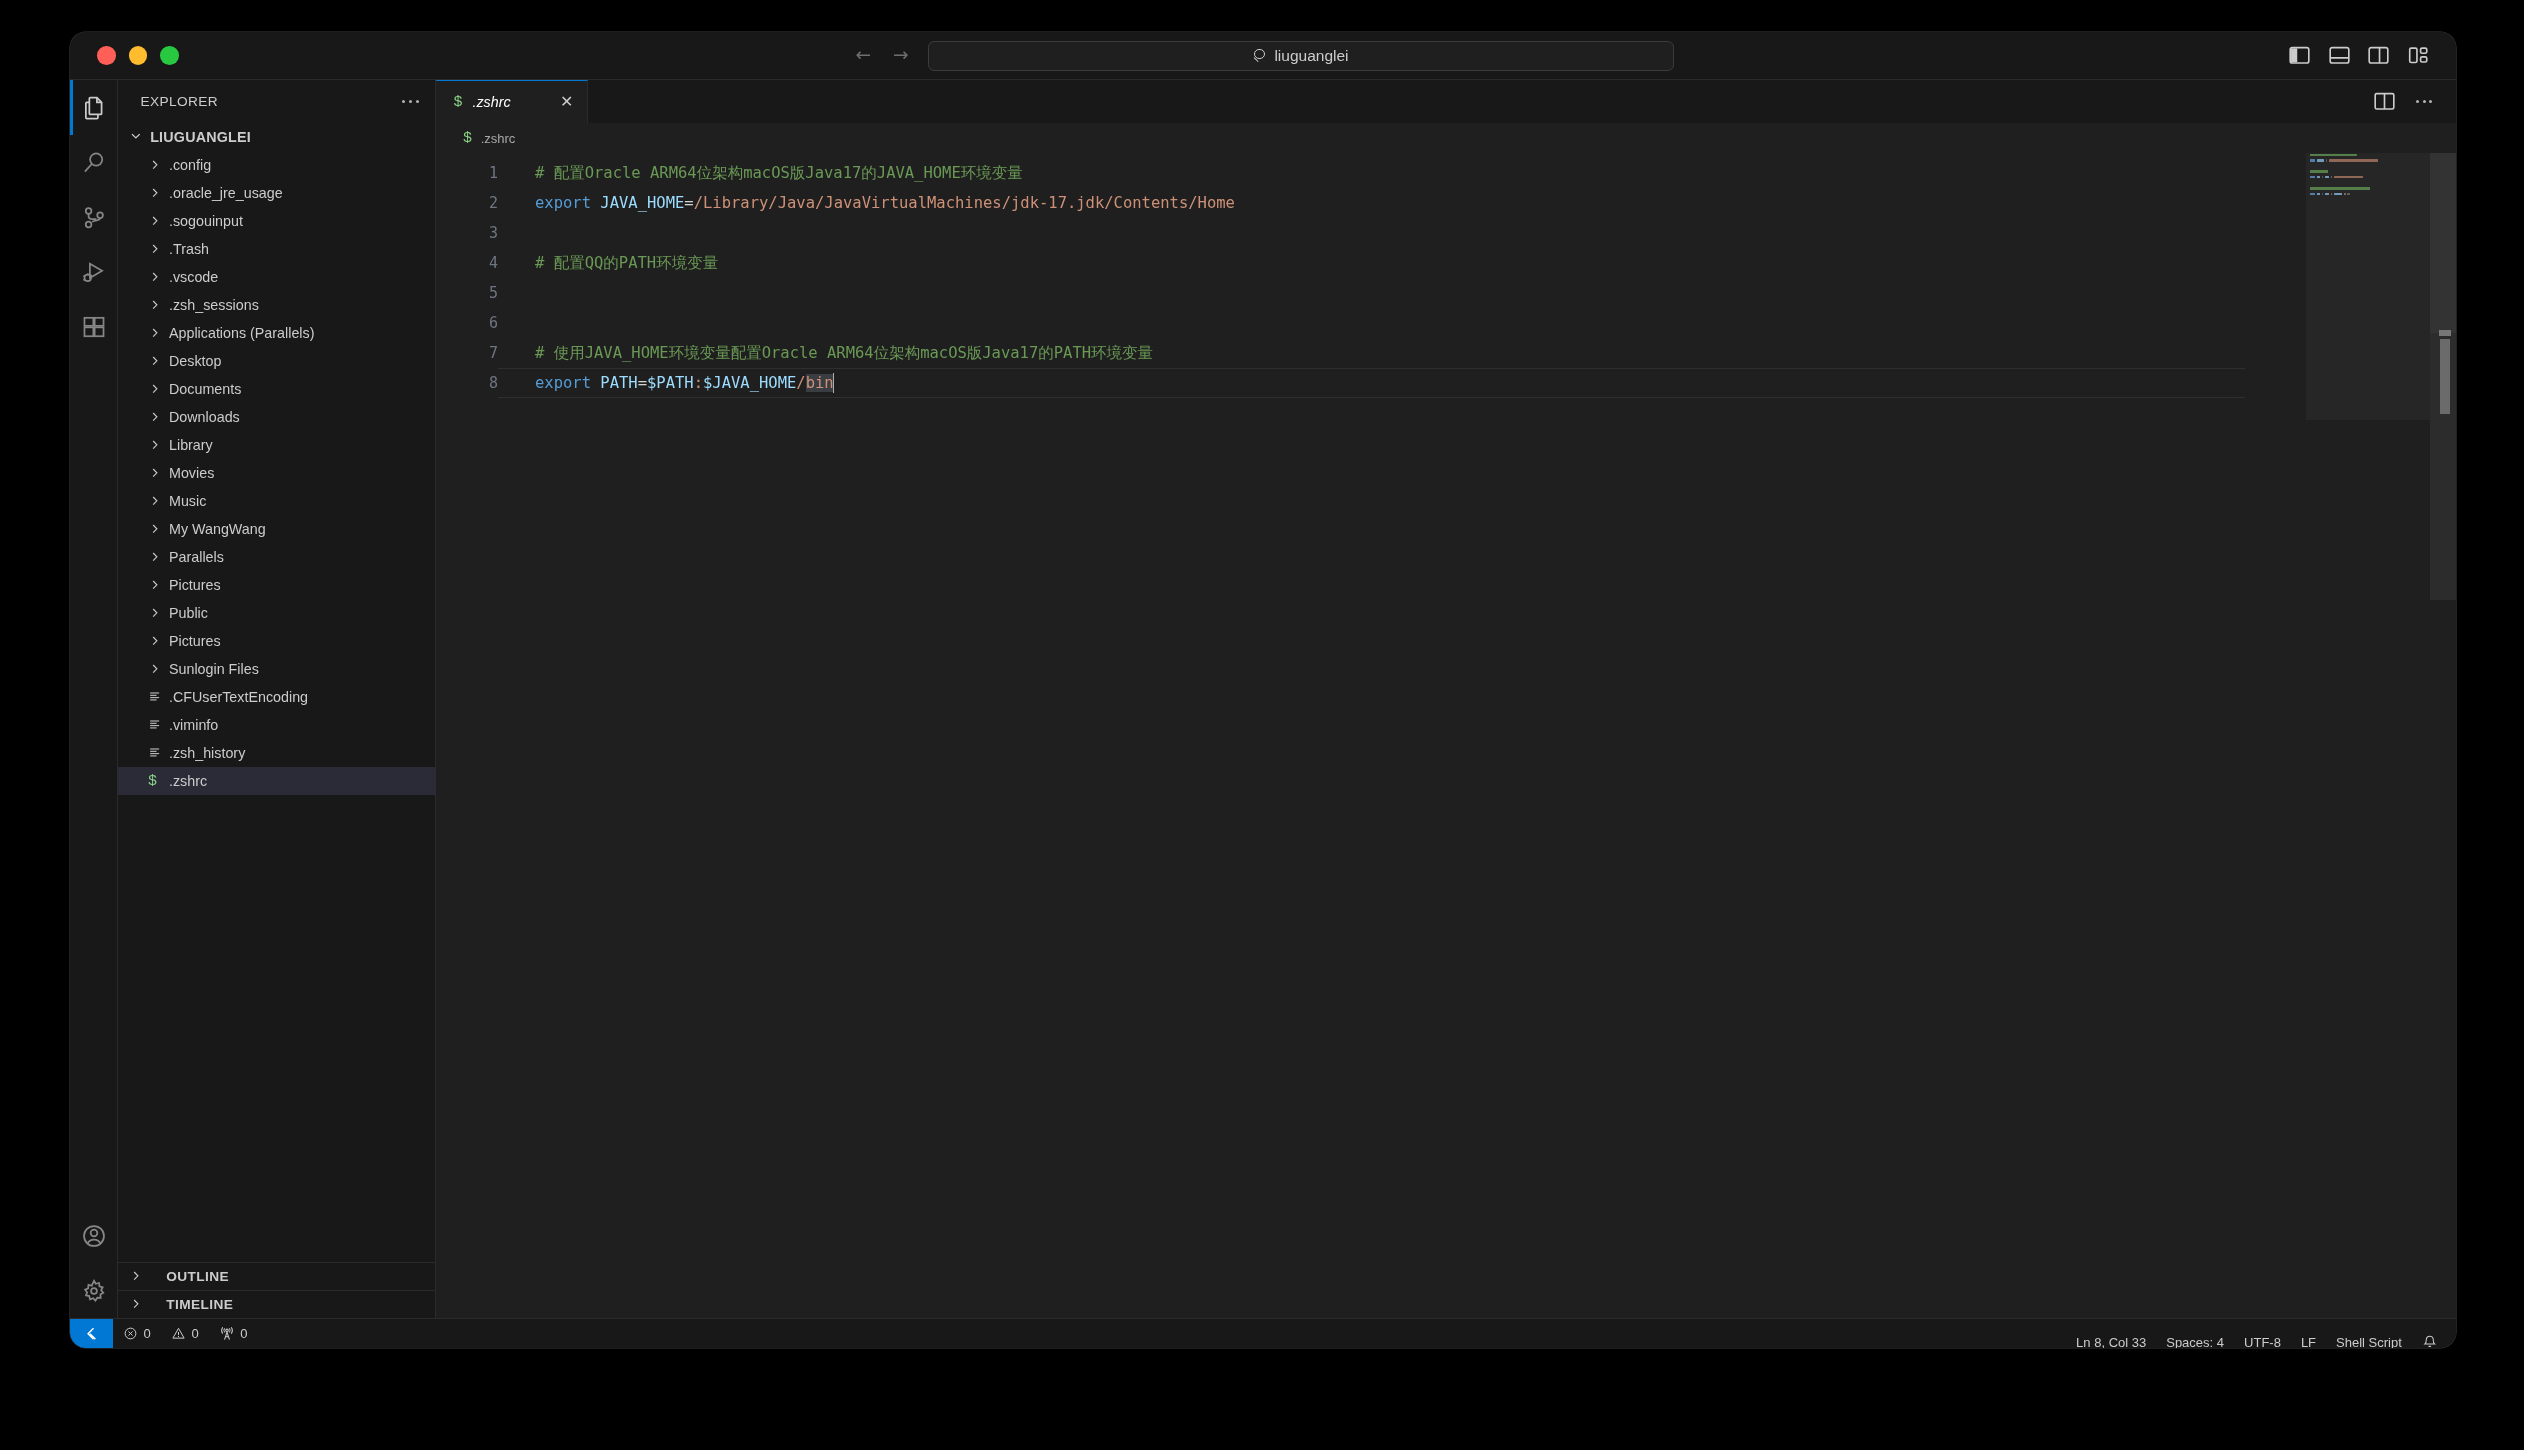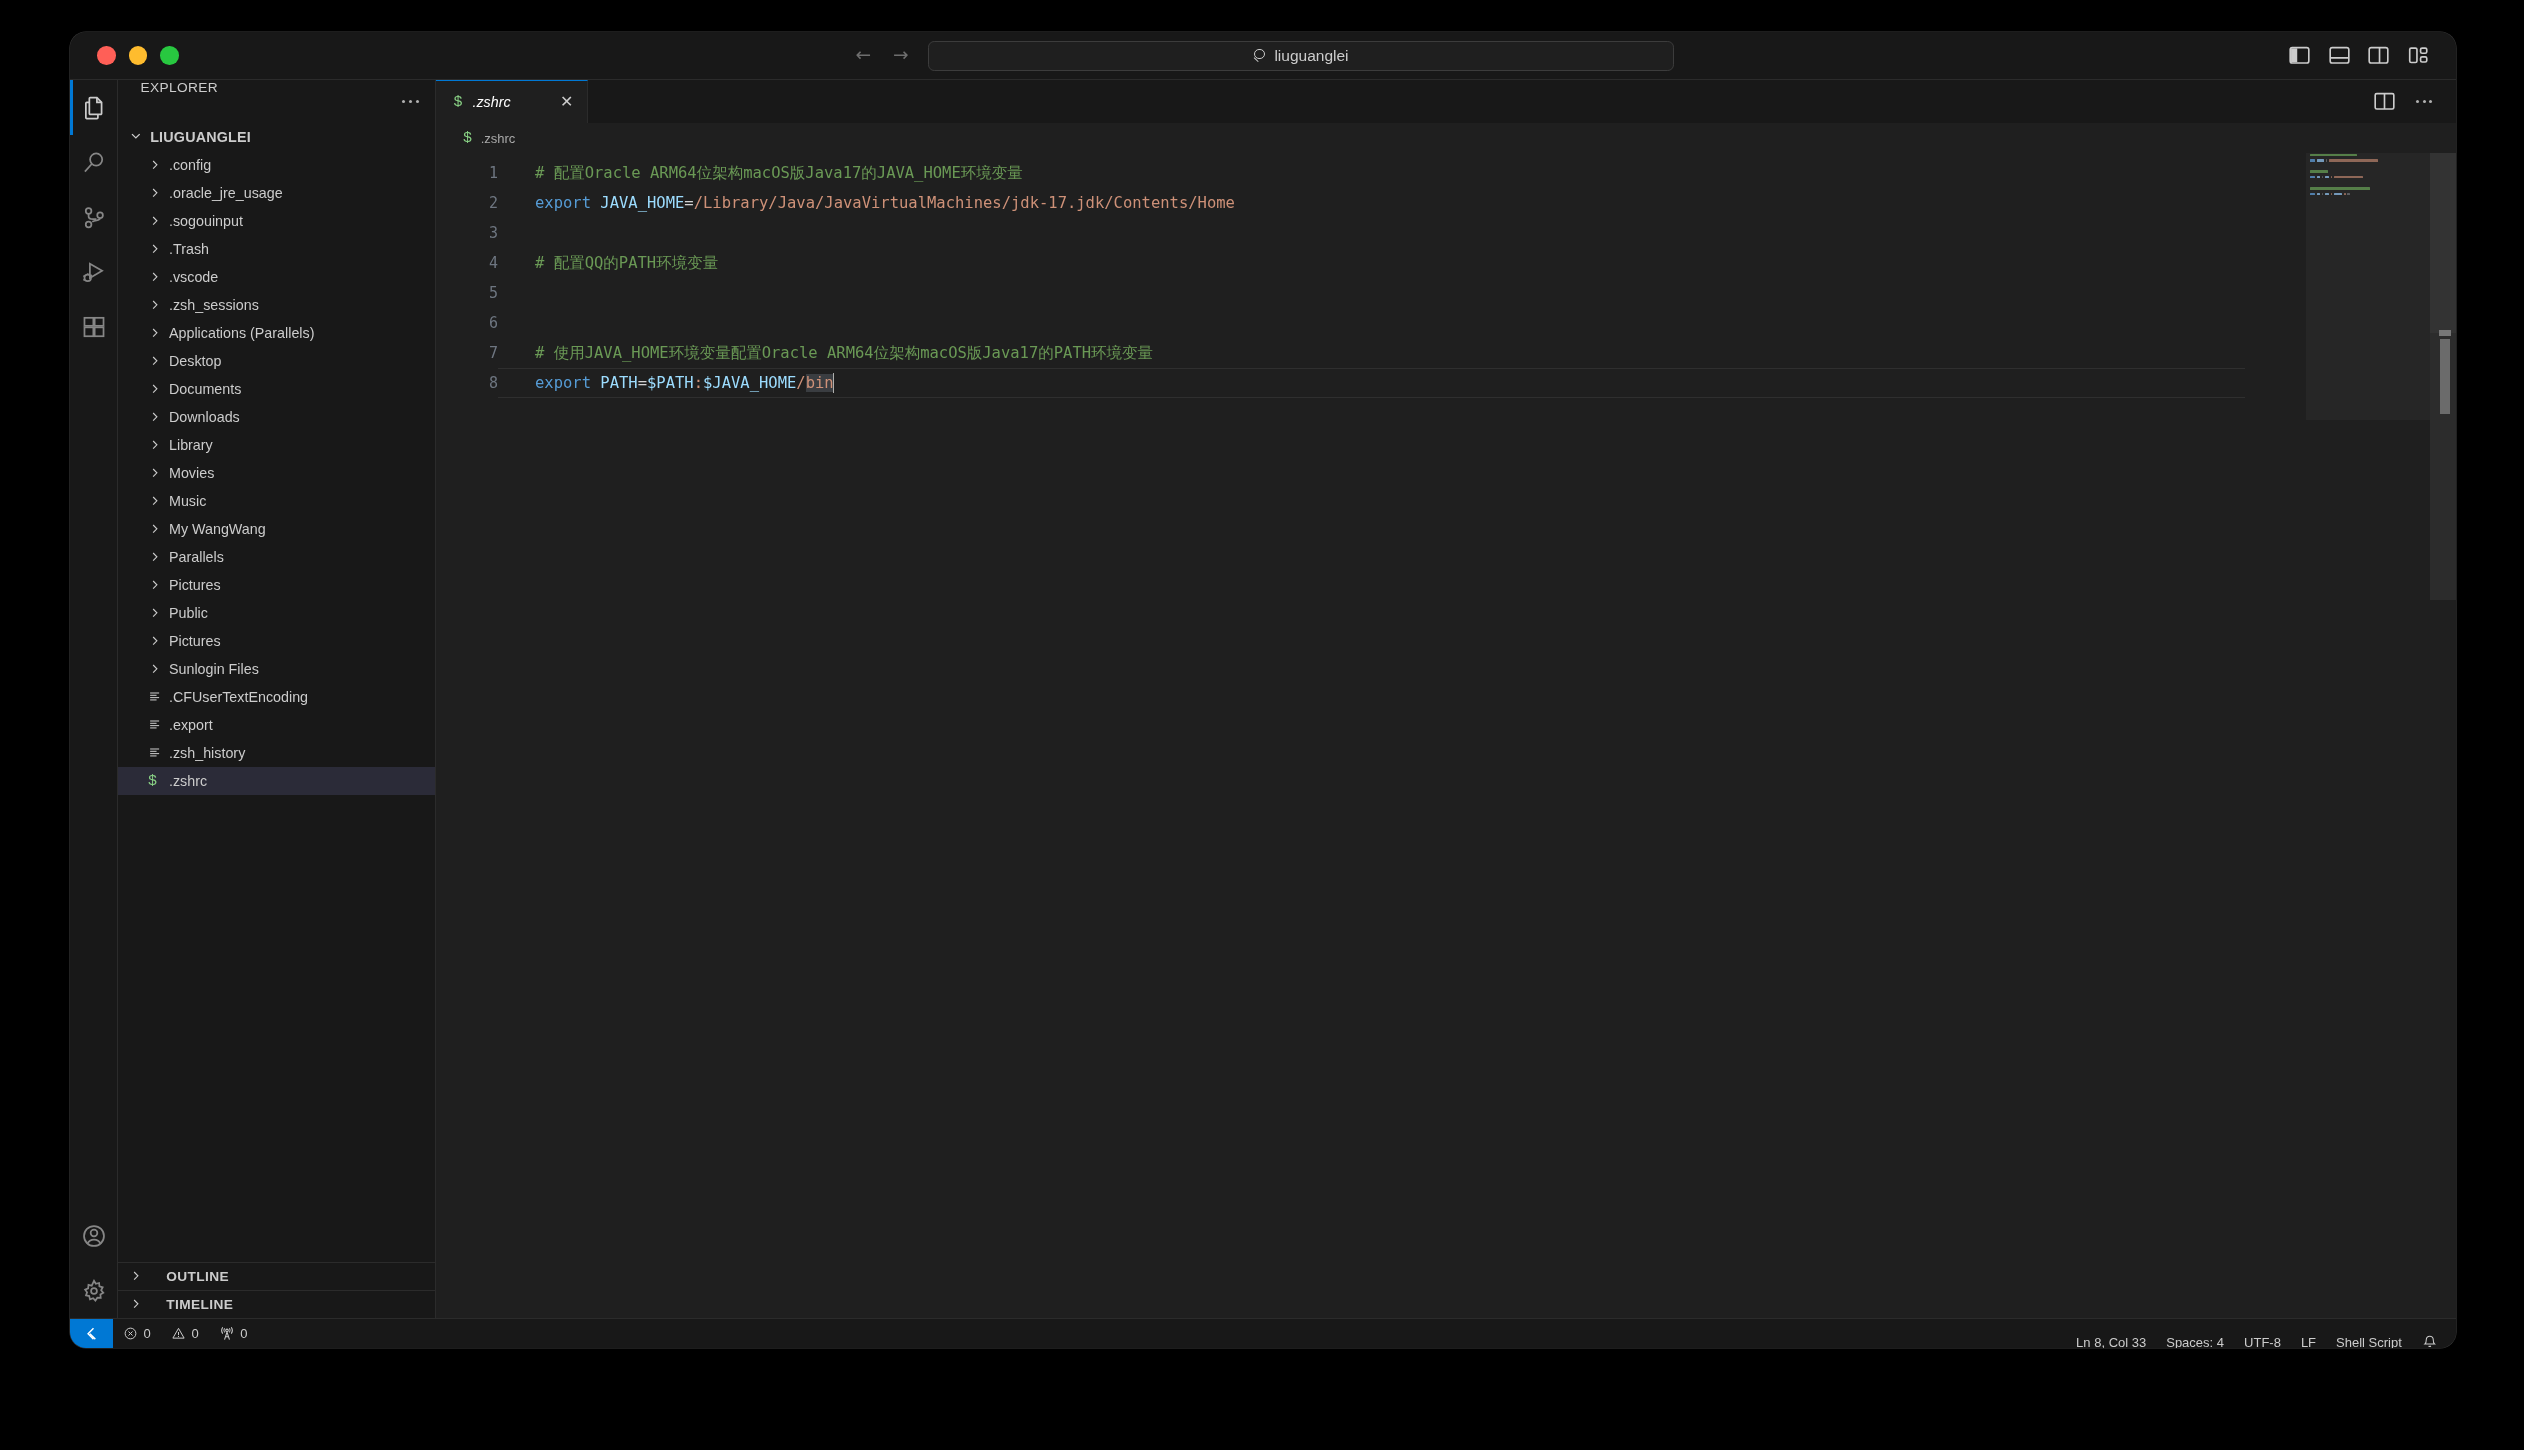--- a/index.html
+++ b/index.html
@@ -156,20 +156,21 @@
   #sidebar {
     width: 318px;
     background: #181818;
     display: flex;
     flex-direction: column;
     border-right: 0.6px solid #2b2b2b;
   }
   #sidebar-header {
     height: 43px;
     display: flex;
+    align-items: center;
     padding: 0 16px 0 22.4px;
     flex: 0 0 43px;
   }
   #sidebar-title {
     color: #cccccc;
     font-size: 13.7px;
     letter-spacing: 0.4px;
     flex: 1 1 auto;
   }
   .dots-h {
@@ -783,21 +784,21 @@
             </div>
             <div class="frow">
               <span class="ficon">
                 <svg width="13.7" height="13.7" viewBox="0 0 16 16">
                   <line x1="2.5" y1="3.5" x2="13" y2="3.5" style="stroke:#cccccc;stroke-width:1.2"></line>
                   <line x1="2.5" y1="6.2" x2="10" y2="6.2" style="stroke:#cccccc;stroke-width:1.2"></line>
                   <line x1="2.5" y1="8.9" x2="13" y2="8.9" style="stroke:#cccccc;stroke-width:1.2"></line>
                   <line x1="2.5" y1="11.6" x2="10" y2="11.6" style="stroke:#cccccc;stroke-width:1.2"></line>
                 </svg>
               </span>
-              <span class="flabel">.export</span>
+              <span class="flabel">.viminfo</span>
             </div>
             <div class="frow">
               <span class="ficon">
                 <svg width="13.7" height="13.7" viewBox="0 0 16 16">
                   <line x1="2.5" y1="3.5" x2="13" y2="3.5" style="stroke:#cccccc;stroke-width:1.2"></line>
                   <line x1="2.5" y1="6.2" x2="10" y2="6.2" style="stroke:#cccccc;stroke-width:1.2"></line>
                   <line x1="2.5" y1="8.9" x2="13" y2="8.9" style="stroke:#cccccc;stroke-width:1.2"></line>
                   <line x1="2.5" y1="11.6" x2="10" y2="11.6" style="stroke:#cccccc;stroke-width:1.2"></line>
                 </svg>
               </span>

